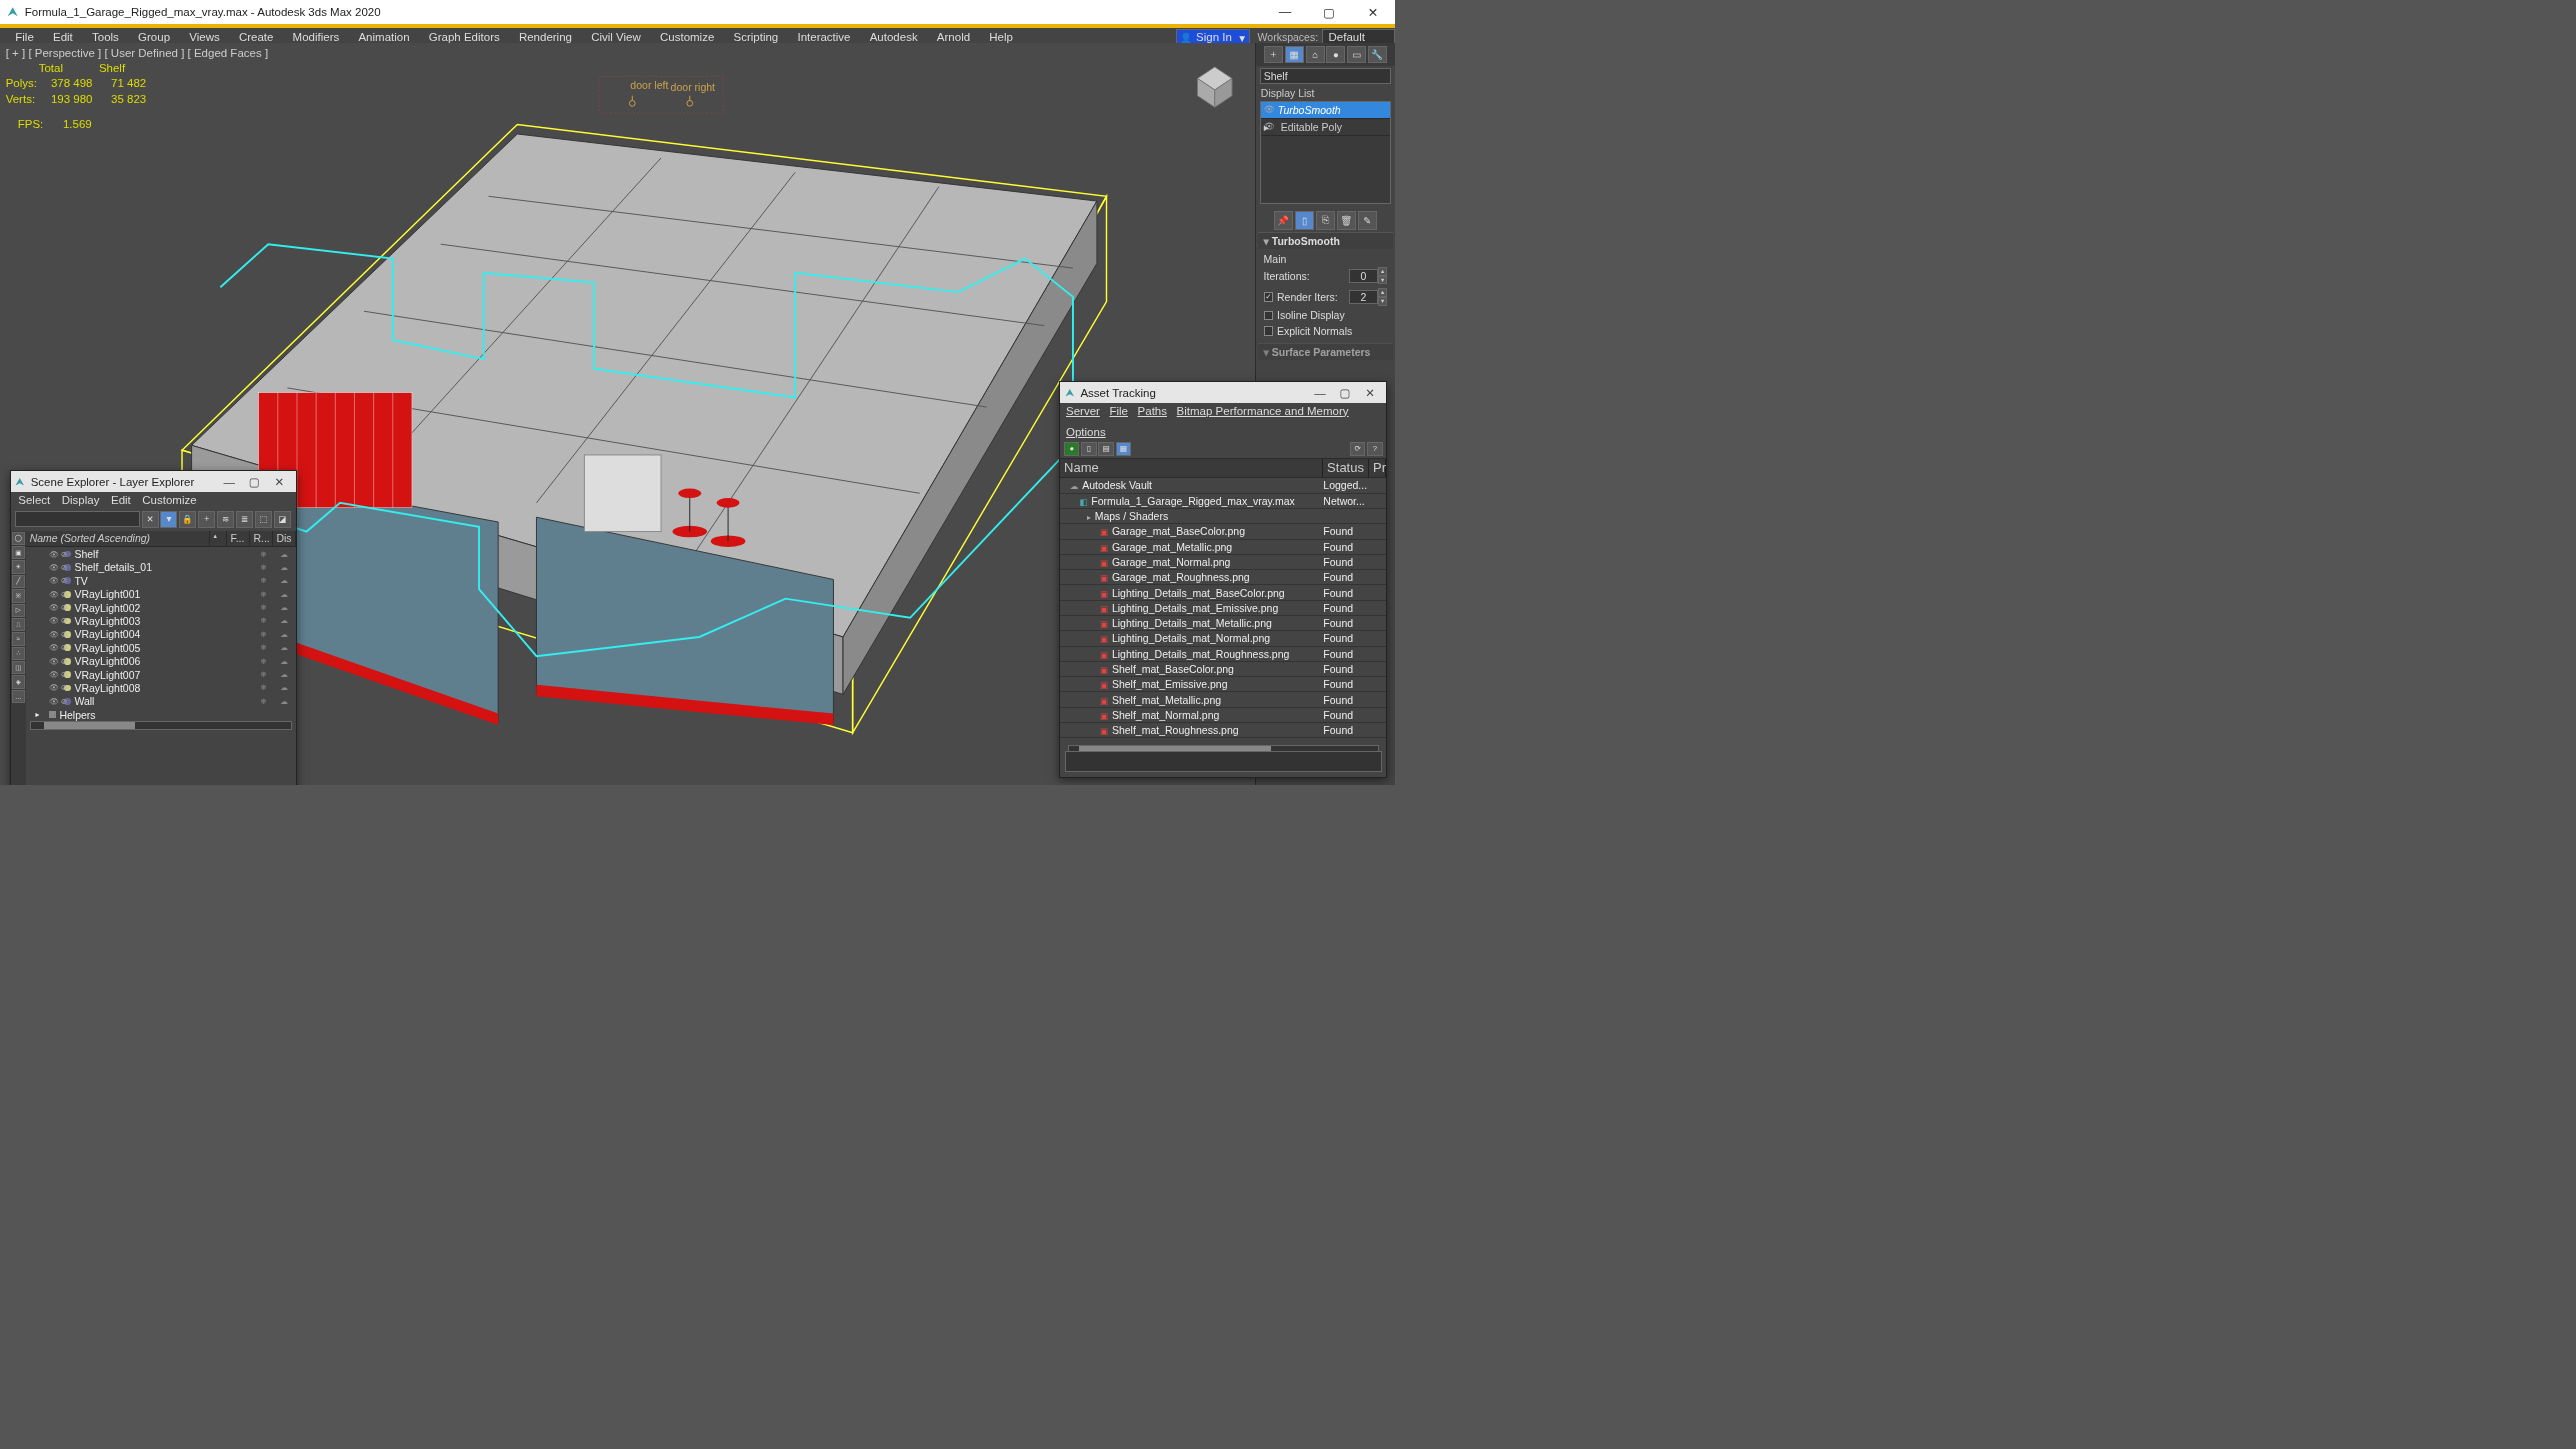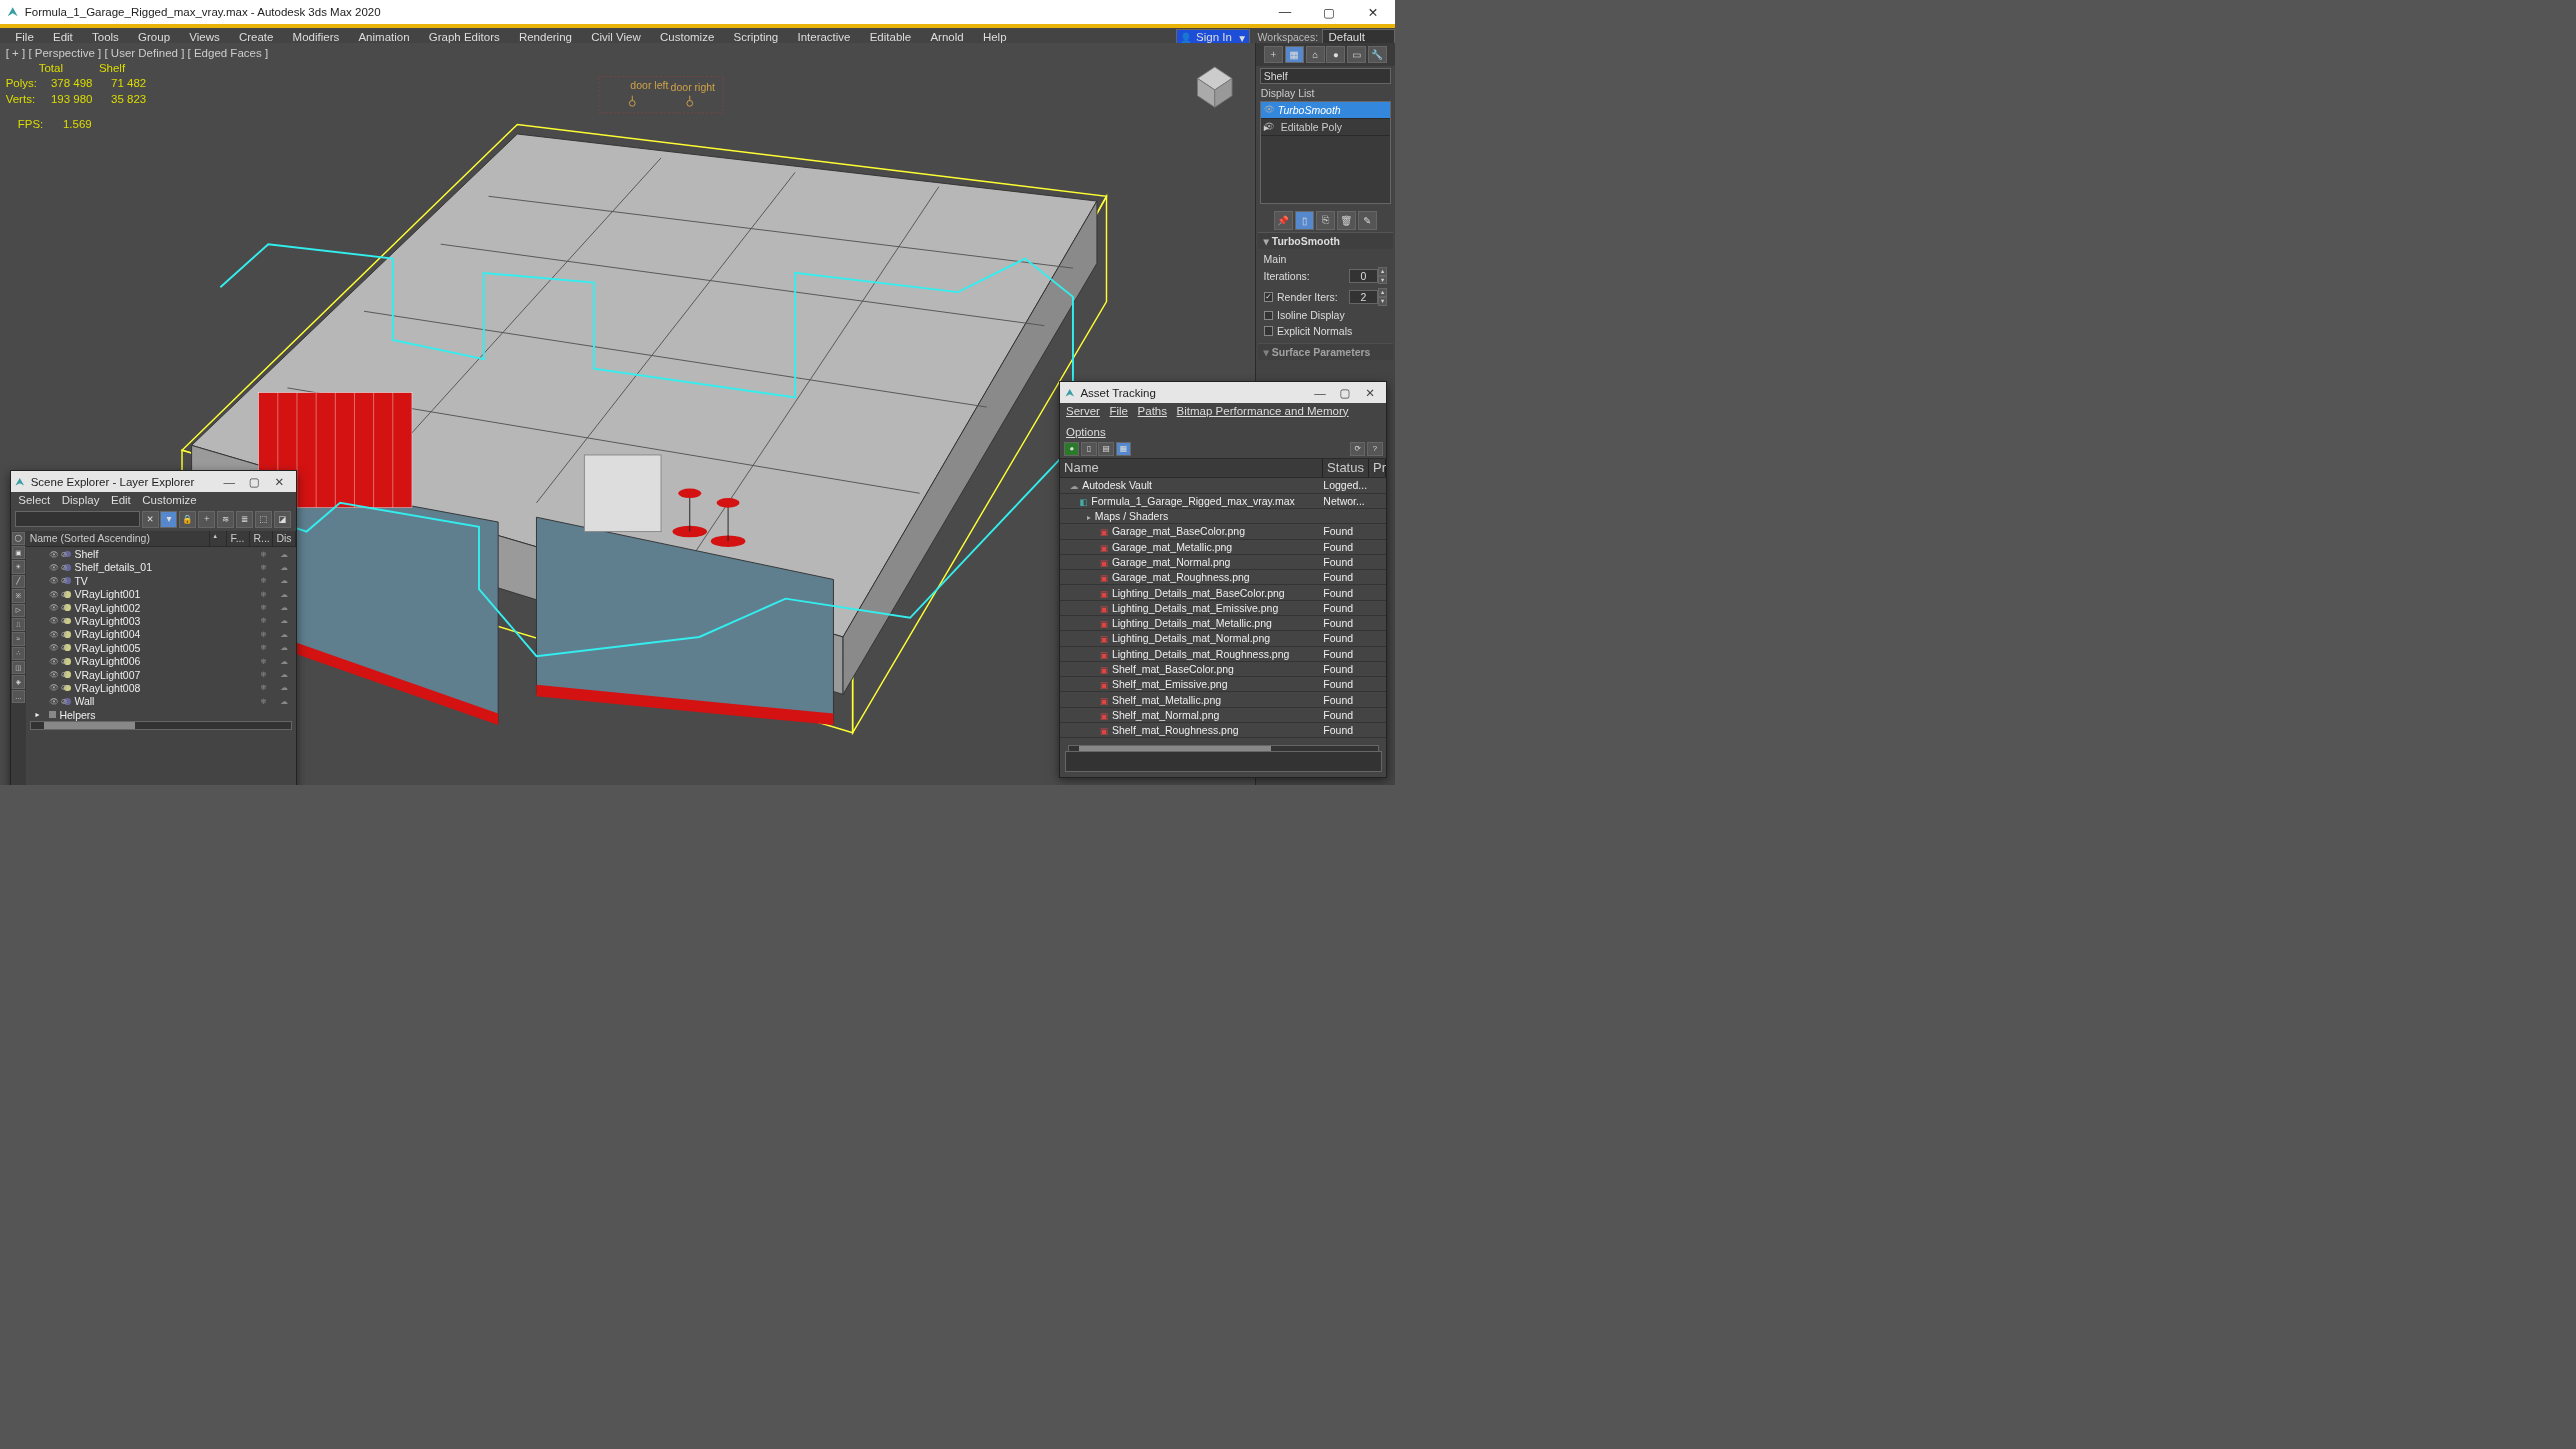--- a/index.html
+++ b/index.html
@@ -64,21 +64,21 @@
 .win .wtool input { flex:1; background:#333; border:1px solid #666; color:#ccc; font-size:10.5px; padding:1px 2.9px; min-width:0;}
 .win .wtool .tb { width:17px; height:17px; background:#555; border:1px solid #666; display:flex; align-items:center; justify-content:center; font-size:8.6px; color:#ddd;}
 .win .wtool .tb.blue { background:#5588cc;}
 
 .seWrap { display:flex; height:calc(100% - 86px);}
 .seSide { width:15.3px; background:#3a3a3a; display:flex; flex-direction:column; gap:1px; padding:1px;}
 .seSide .ib { width:13.4px; height:13.4px; background:#555; border:1px solid #666; font-size:6.7px; display:flex; align-items:center; justify-content:center;}
 .seList { flex:1; overflow:hidden; background:#444;}
 .seHdr { display:flex; background:#3a3a3a; font-size:10.5px; color:#ccc; border-bottom:1px solid #2a2a2a;}
 .seHdr .c { padding:1.9px 3.8px; border-right:1px solid #2a2a2a;}
-.seHdr .nm { flex:1;}
+.seHdr .nm { flex:1;font-style:italic;}
 .seRow { display:flex; align-items:center; padding:1px 0 1px 38px; height:13.4px; font-size:10.5px; color:#eee; position:relative;}
 .seRow .eye { position:absolute; left:23px; font-size:7.7px; color:#aaa;}
 .seRow .dot { width:6.7px; height:6.7px; background:#669; border-radius:50%; margin-right:3.8px;}
 .seRow.lt .dot { background:#cc8;}
 .seRow .fz { position:absolute; right:29px; font-size:7.7px; color:#888;}
 .seRow .rn { position:absolute; right:7.7px; font-size:7.7px; color:#888;}
 .seStatus { background:#444; display:flex; align-items:center; gap:7.7px; padding:1.9px 3.8px; font-size:10.5px; height:19px;}
 .seStatus .ly { color:#dd0; flex:0 0 auto;}
 .seStatus .ib2 { width:15.3px; height:15.3px; background:#555; border:1px solid #666; display:flex; align-items:center; justify-content:center; font-size:8.6px;}
 .scrollh { height:8.6px; background:#333; margin:0 3.8px; border:1px solid #666; position:relative;}
@@ -129,21 +129,21 @@
     <span class="menu">Views</span>
     <span class="menu">Create</span>
     <span class="menu">Modifiers</span>
     <span class="menu">Animation</span>
     <span class="menu">Graph Editors</span>
     <span class="menu">Rendering</span>
     <span class="menu">Civil View</span>
     <span class="menu">Customize</span>
     <span class="menu">Scripting</span>
     <span class="menu">Interactive</span>
-    <span class="menu">Editable</span>
+    <span class="menu">Autodesk</span>
     <span class="menu">Arnold</span>
     <span class="menu">Help</span>
   <div class="spacer"></div>
   <div class="signin">Sign In</div>
   <span class="wslabel">Workspaces:</span>
   <div class="wssel">Default</div>
 </div>
 
 <div class="main">
   <div class="vpinfo">

